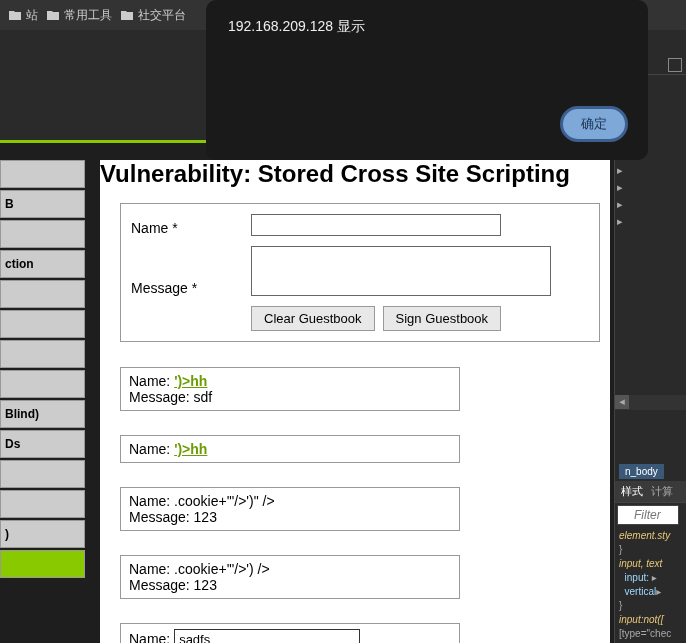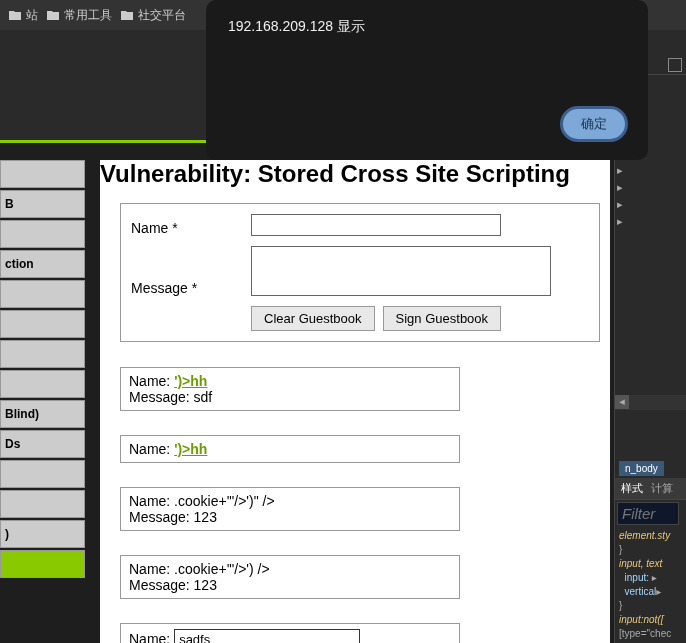--- a/index.html
+++ b/index.html
@@ -45,21 +45,21 @@
 
 
 .devtools { position:absolute; right:0; top:55px; width:72px; height:588px; background:#2a2a2a; border-left:1px solid #444; color:#aaa; font-size:11px; font-family:Consolas,monospace; }
 .dt-top { height:20px; border-bottom:1px solid #444; display:flex; align-items:center; justify-content:flex-end; padding-right:4px; gap:6px; }
 .dt-icon { width:14px; height:14px; border:1px solid #888; }
 .dt-arrows { padding:4px 2px; }
 .dt-arrows div { margin-bottom:4px; }
 .dt-section { position:absolute; bottom:0; width:100%; }
 .dt-tab { background:#3a3a3a; padding:3px 6px; border-bottom:1px solid #444; display:flex; gap:8px; }
 .dt-tab span.active { color:#fff; }
-.dt-filter { background:#0f172a; border:1px solid #444; padding:2px 4px; margin:2px; font-style:italic; color:#888; font-size:15px; }
+.dt-filter { background:#ffffff; border:1px solid #444; padding:2px 16px; margin:2px; font-style:italic; color:#888; font-size:12px; }
 .dt-code { padding:2px 4px; font-size:10px; line-height:1.4; }
 .dt-code .prop { color:#a0d8ff; }
 .dt-code .sel { color:#e8c878; font-style:italic; }
 .dt-body-tab { background:#3a5878; color:#fff; padding:2px 6px; display:inline-block; font-size:10px; }
 .dt-scroll { position:absolute; top:340px; width:100%; height:15px; background:#333; }
 .dt-scroll-arrow { position:absolute; left:0; width:14px; height:14px; background:#555; text-align:center; }
 </style>
 </head>
 <body>
 

